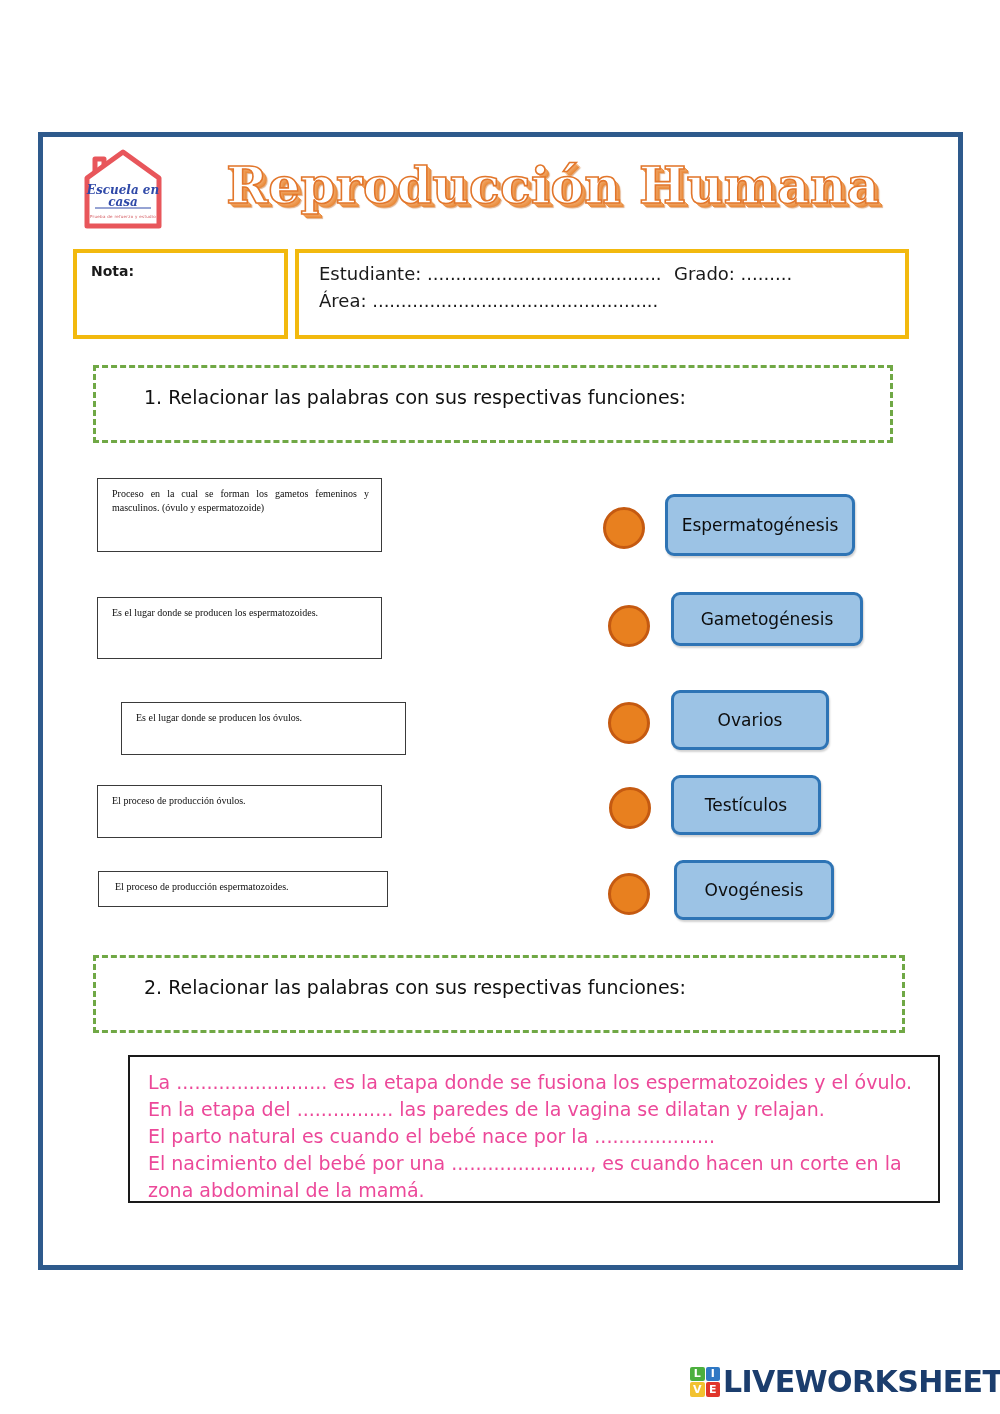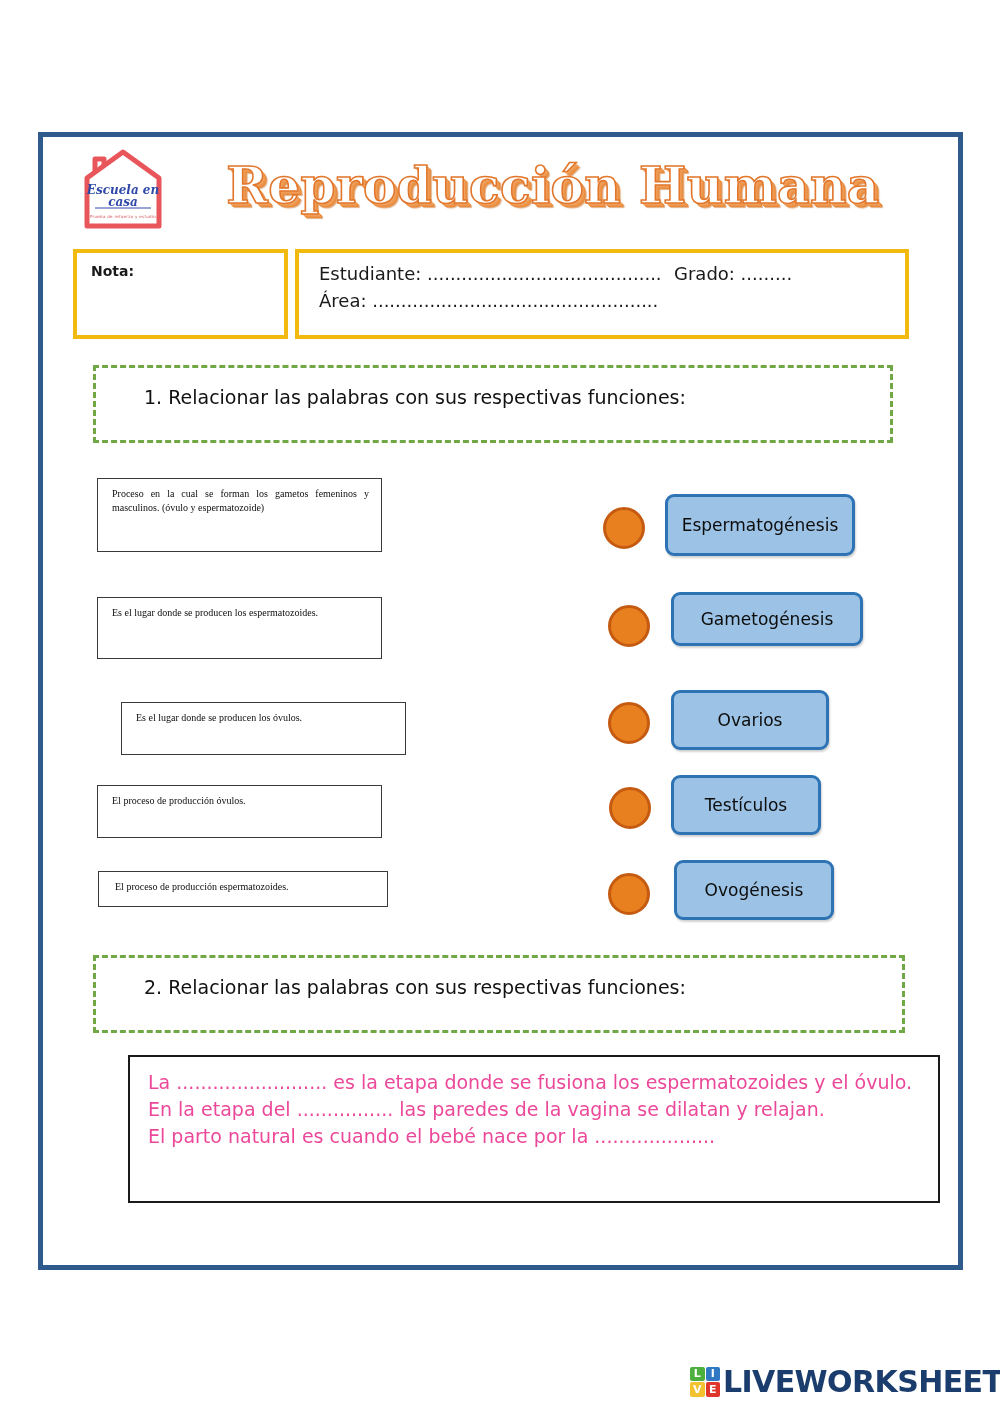--- a/index.html
+++ b/index.html
@@ -310,20 +310,21 @@
   </div>
 
   <div id="instruction-box-2" class="instruction-box">
     <span class="instruction-text">2.  Relacionar las palabras con sus respectivas funciones:</span>
   </div>
 
   <div id="fill-blank-box">
     <p id="fill-blank-line-0">La ......................... es la etapa donde se fusiona los espermatozoides y el óvulo.</p>
     <p>En la etapa del ................ las paredes de la vagina se dilatan y relajan.</p>
     <p>El parto natural es cuando el bebé nace por la ....................</p>
+    <p>El nacimiento del bebé por una ......................., es cuando hacen un corte en la zona abdominal de la mamá.</p>
   </div>
 
 </div>
 
 <div id="liveworksheets-footer">
   <div id="lw-logo-grid">
     <div id="lw-cell-l" class="lw-cell">L</div>
     <div id="lw-cell-i" class="lw-cell">I</div>
     <div id="lw-cell-v" class="lw-cell">V</div>
     <div id="lw-cell-e" class="lw-cell">E</div>

